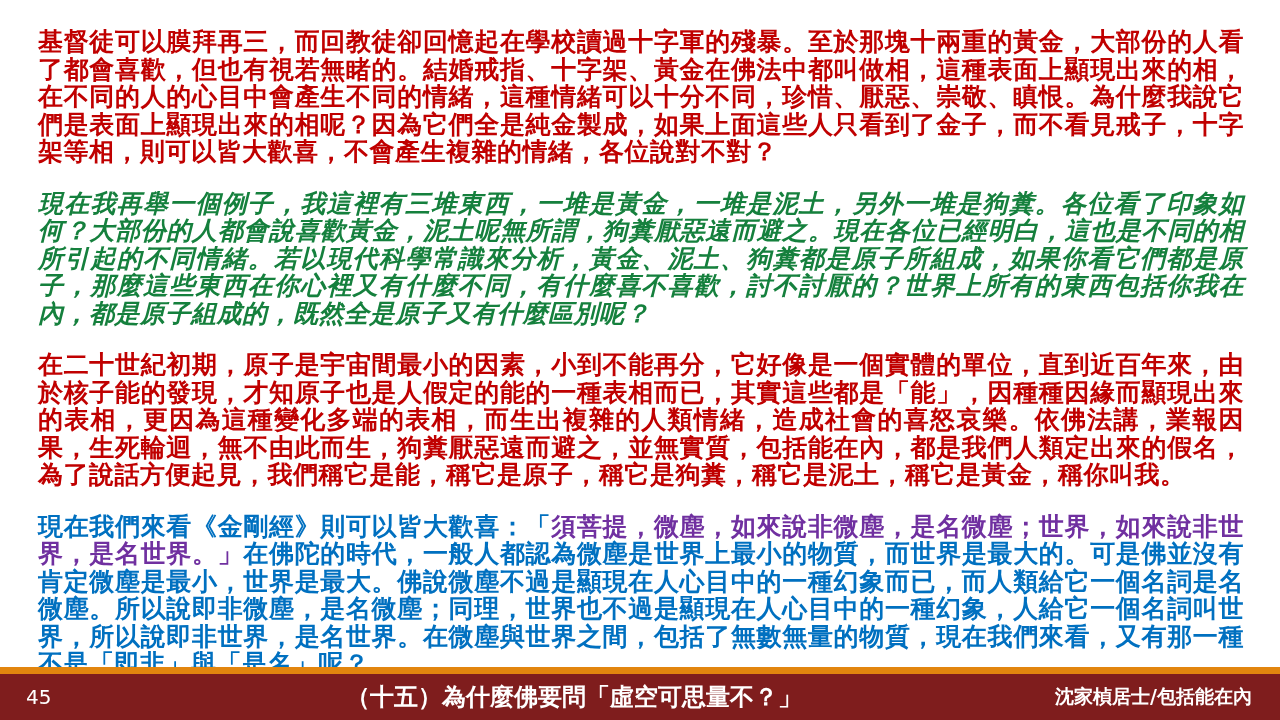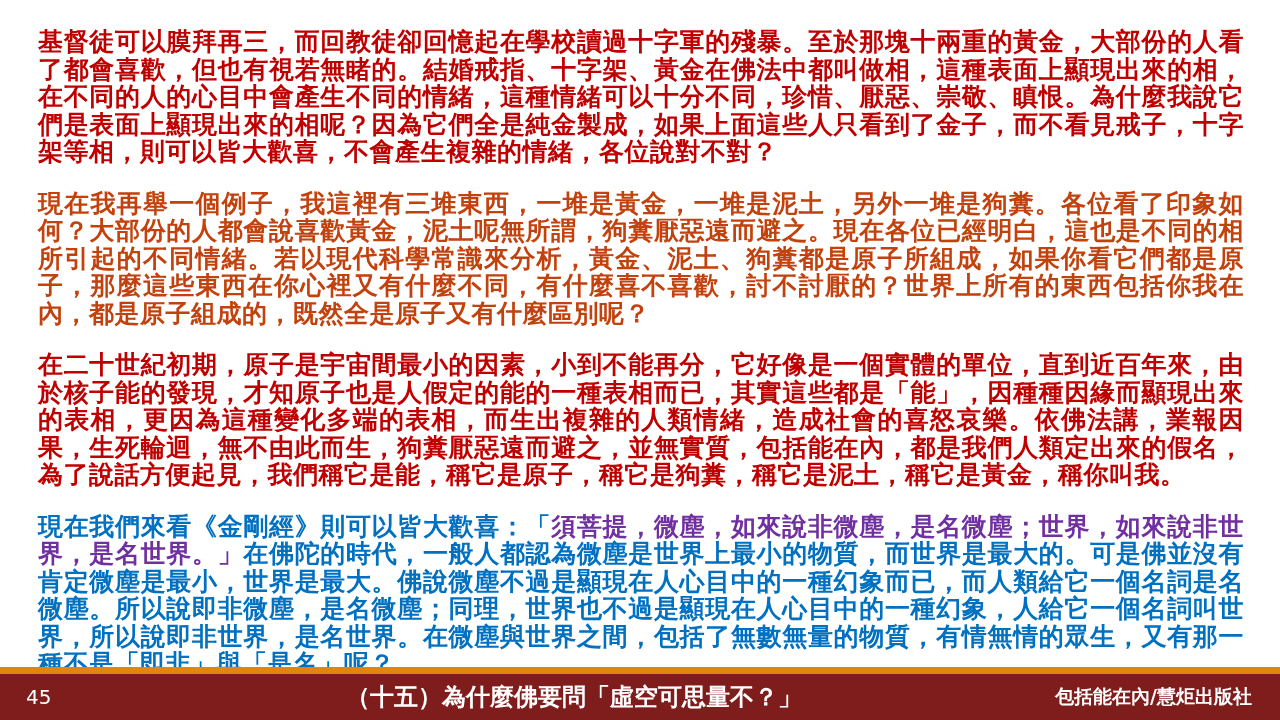--- a/index.html
+++ b/index.html
@@ -67,30 +67,30 @@
 </style>
 </head>
 <body>
 
 <div class="slide" style="background: rgb(255, 255, 255);">
 
   <div class="slide-body">
 
     <p class="para" style="color: rgb(192, 0, 0);">基督徒可以膜拜再三，而回教徒卻回憶起在學校讀過十字軍的殘暴。至於那塊十兩重的黃金，大部份的人看了都會喜歡，但也有視若無睹的。結婚戒指、十字架、黃金在佛法中都叫做相，這種表面上顯現出來的相，在不同的人的心目中會產生不同的情緒，這種情緒可以十分不同，珍惜、厭惡、崇敬、瞋恨。為什麼我說它們是表面上顯現出來的相呢？因為它們全是純金製成，如果上面這些人只看到了金子，而不看見戒子，十字架等相，則可以皆大歡喜，不會產生複雜的情緒，各位說對不對？</p>
 
-    <p class="para" style="color: #c2410c;">現在我再舉一個例子，我這裡有三堆東西，一堆是黃金，一堆是泥土，另外一堆是狗糞。各位看了印象如何？大部份的人都會說喜歡黃金，泥土呢無所謂，狗糞厭惡遠而避之。現在各位已經明白，這也是不同的相所引起的不同情緒。若以現代科學常識來分析，黃金、泥土、狗糞都是原子所組成，如果你看它們都是原子，那麼這些東西在你心裡又有什麼不同，有什麼喜不喜歡，討不討厭的？世界上所有的東西包括你我在內，都是原子組成的，既然全是原子又有什麼區別呢？</p>
+    <p class="para" style="color: #15803d; font-style: italic;">現在我再舉一個例子，我這裡有三堆東西，一堆是黃金，一堆是泥土，另外一堆是狗糞。各位看了印象如何？大部份的人都會說喜歡黃金，泥土呢無所謂，狗糞厭惡遠而避之。現在各位已經明白，這也是不同的相所引起的不同情緒。若以現代科學常識來分析，黃金、泥土、狗糞都是原子所組成，如果你看它們都是原子，那麼這些東西在你心裡又有什麼不同，有什麼喜不喜歡，討不討厭的？世界上所有的東西包括你我在內，都是原子組成的，既然全是原子又有什麼區別呢？</p>
 
     <p class="para" style="color: rgb(192, 0, 0);">在二十世紀初期，原子是宇宙間最小的因素，小到不能再分，它好像是一個實體的單位，直到近百年來，由於核子能的發現，才知原子也是人假定的能的一種表相而已，其實這些都是「能」，因種種因緣而顯現出來的表相，更因為這種變化多端的表相，而生出複雜的人類情緒，造成社會的喜怒哀樂。依佛法講，業報因果，生死輪迴，無不由此而生，狗糞厭惡遠而避之，並無實質，包括能在內，都是我們人類定出來的假名，為了說話方便起見，我們稱它是能，稱它是原子，稱它是狗糞，稱它是泥土，稱它是黃金，稱你叫我。</p>
 
-    <p class="para" style="color: rgb(0, 112, 192);"><span>現在我們來看《金剛經》則可以皆大歡喜：「</span><span style="color: rgb(112, 48, 160);">須菩提，微塵，如來說非微塵，是名微塵；世界，如來說非世界，是名世界。」</span><span>在佛陀的時代，一般人都認為微塵是世界上最小的物質，而世界是最大的。可是佛並沒有肯定微塵是最小，世界是最大。佛說微塵不過是顯現在人心目中的一種幻象而已，而人類給它一個名詞是名微塵。所以說即非微塵，是名微塵；同理，世界也不過是顯現在人心目中的一種幻象，人給它一個名詞叫世界，所以說即非世界，是名世界。在微塵與世界之間，包括了無數無量的物質，有情無情的眾生，又有那一種不是「即非」與「是名」呢？</span></p>
+    <p class="para" style="color: rgb(0, 112, 192);"><span>現在我們來看《金剛經》則可以皆大歡喜：「</span><span style="color: rgb(112, 48, 160);">須菩提，微塵，如來說非微塵，是名微塵；世界，如來說非世界，是名世界。」</span><span>在佛陀的時代，一般人都認為微塵是世界上最小的物質，而世界是最大的。可是佛並沒有肯定微塵是最小，世界是最大。佛說微塵不過是顯現在人心目中的一種幻象而已，而人類給它一個名詞是名微塵。所以說即非微塵，是名微塵；同理，世界也不過是顯現在人心目中的一種幻象，人給它一個名詞叫世界，所以說即非世界，是名世界。在微塵與世界之間，包括了無數無量的物質，現在我們來看，又有那一種不是「即非」與「是名」呢？</span></p>
   </div>
 
   <div class="footer-accent-line" style="background: rgb(226, 133, 14);"></div>
 
   <div class="footer-bar" style="background: #7f1d1d; color: rgb(255, 255, 255);">
 
     <div class="footer-page">45</div>
 
     <div class="footer-title">（十五）為什麼佛要問「虛空可思量不？」</div>
 
-    <div class="footer-credit">包括能在內/慧炬出版社</div>
+    <div class="footer-credit">沈家楨居士/包括能在內</div>
   </div>
 </div>
 
 </body></html>

